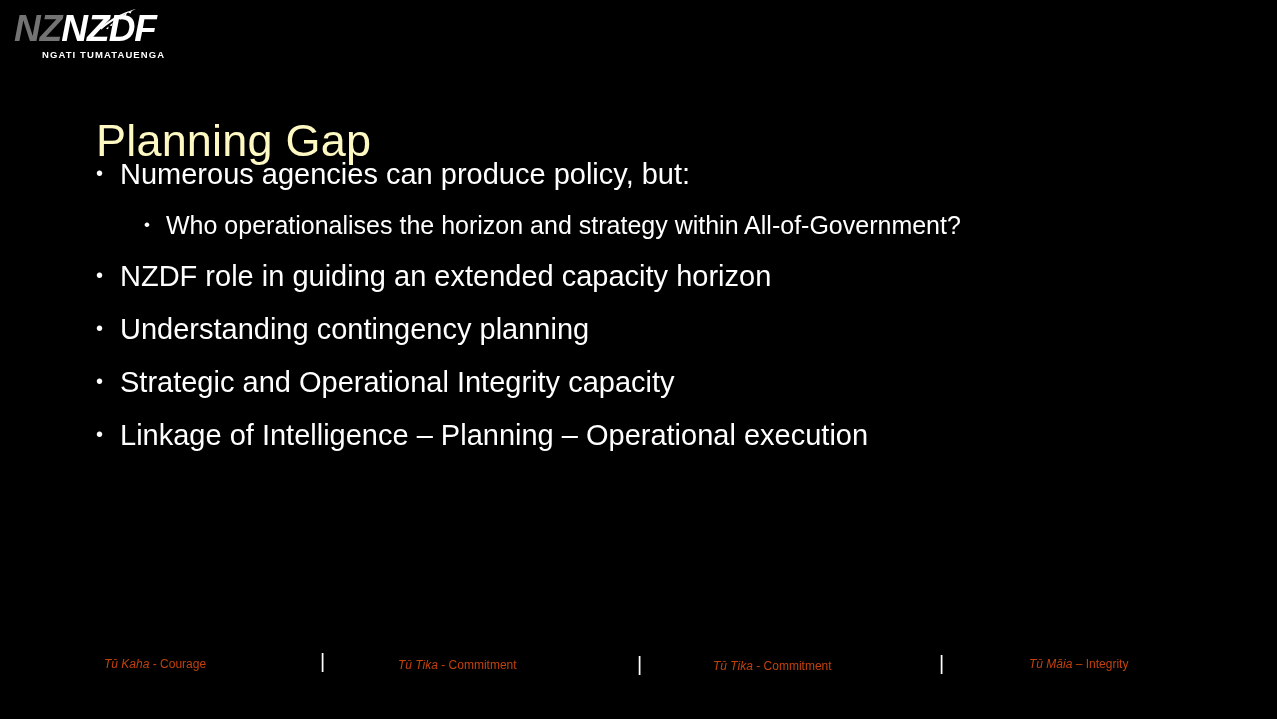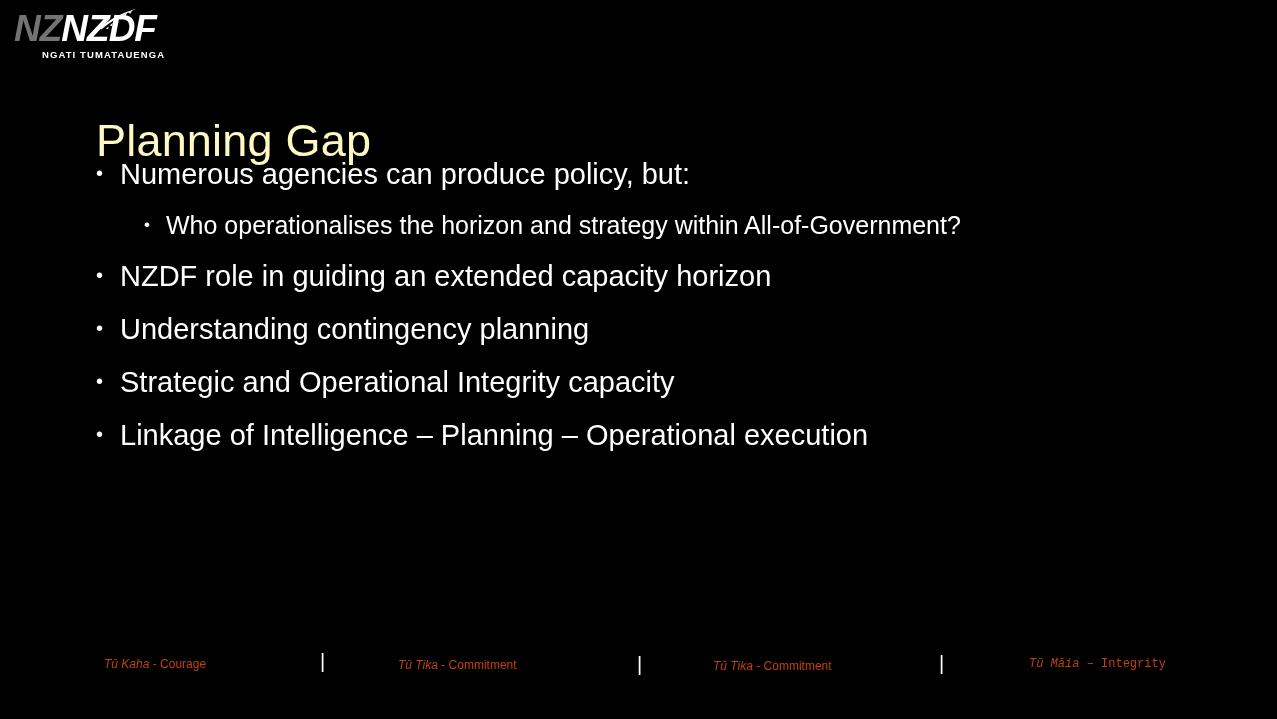--- a/index.html
+++ b/index.html
@@ -127,21 +127,21 @@
     position: absolute;
     font-size: 20px;
     color: #ffffff;
   }
   #value-0 { left: 104px; bottom: 26px; }
   #sep-0   { left: 320px; bottom: 24px; }
   #value-1 { left: 398px; bottom: 25px; }
   #sep-1   { left: 637px; bottom: 21px; }
   #value-2 { left: 713px; bottom: 24px; }
   #sep-2   { left: 939px; bottom: 22px; }
-  #value-3 { left: 1029px; bottom: 26px; font-family: Liberation Mono, monospace; }
+  #value-3 { left: 1029px; bottom: 26px; }
 </style>
 </head>
 <body>
 
 <div id="logo">
   <svg class="fern" viewBox="0 0 40 22" xmlns="http://www.w3.org/2000/svg">
     <g fill="#ffffff">
       <path d="M38 1 C30 3 20 7 11 13 C7 15.5 4 18 2 20.5 L3.5 21.5 C6 19 9 16.6 12.5 14.4 C21 9 30 4.6 38 1 Z"></path>
       <path d="M34 2.5 L30 4.5 L32.5 5.5 Z"></path>
       <path d="M29 5 L25 7.3 L27.6 8.2 Z"></path>

